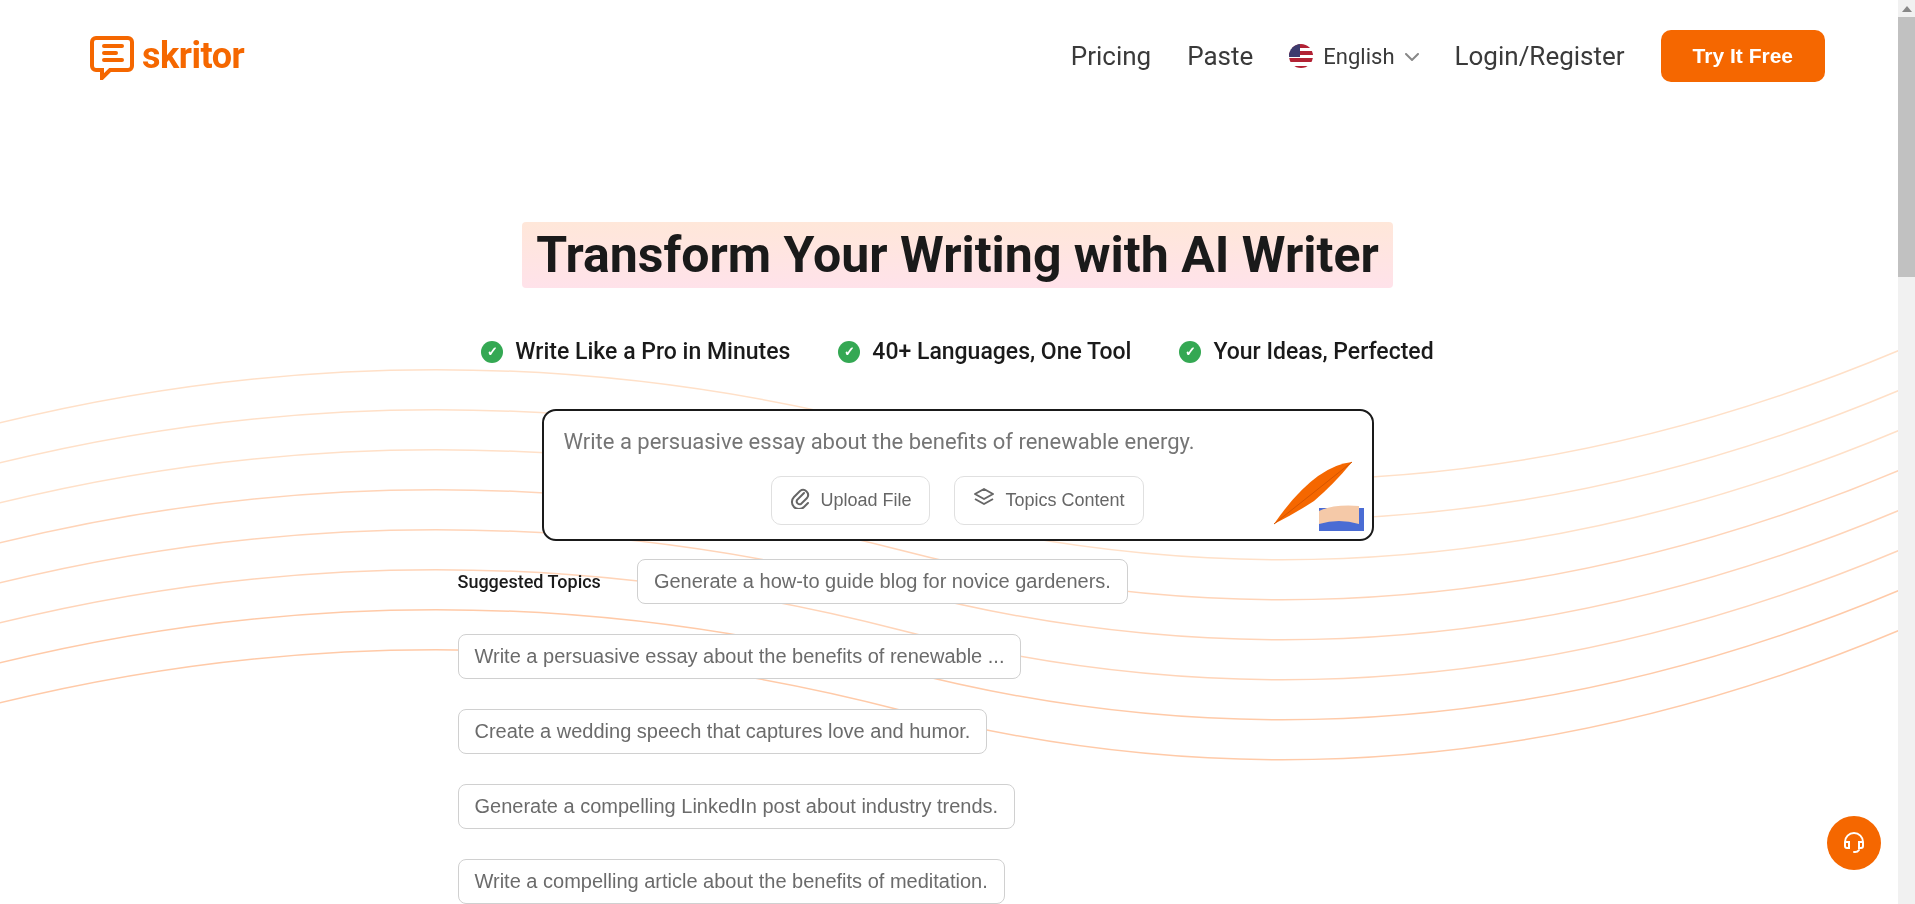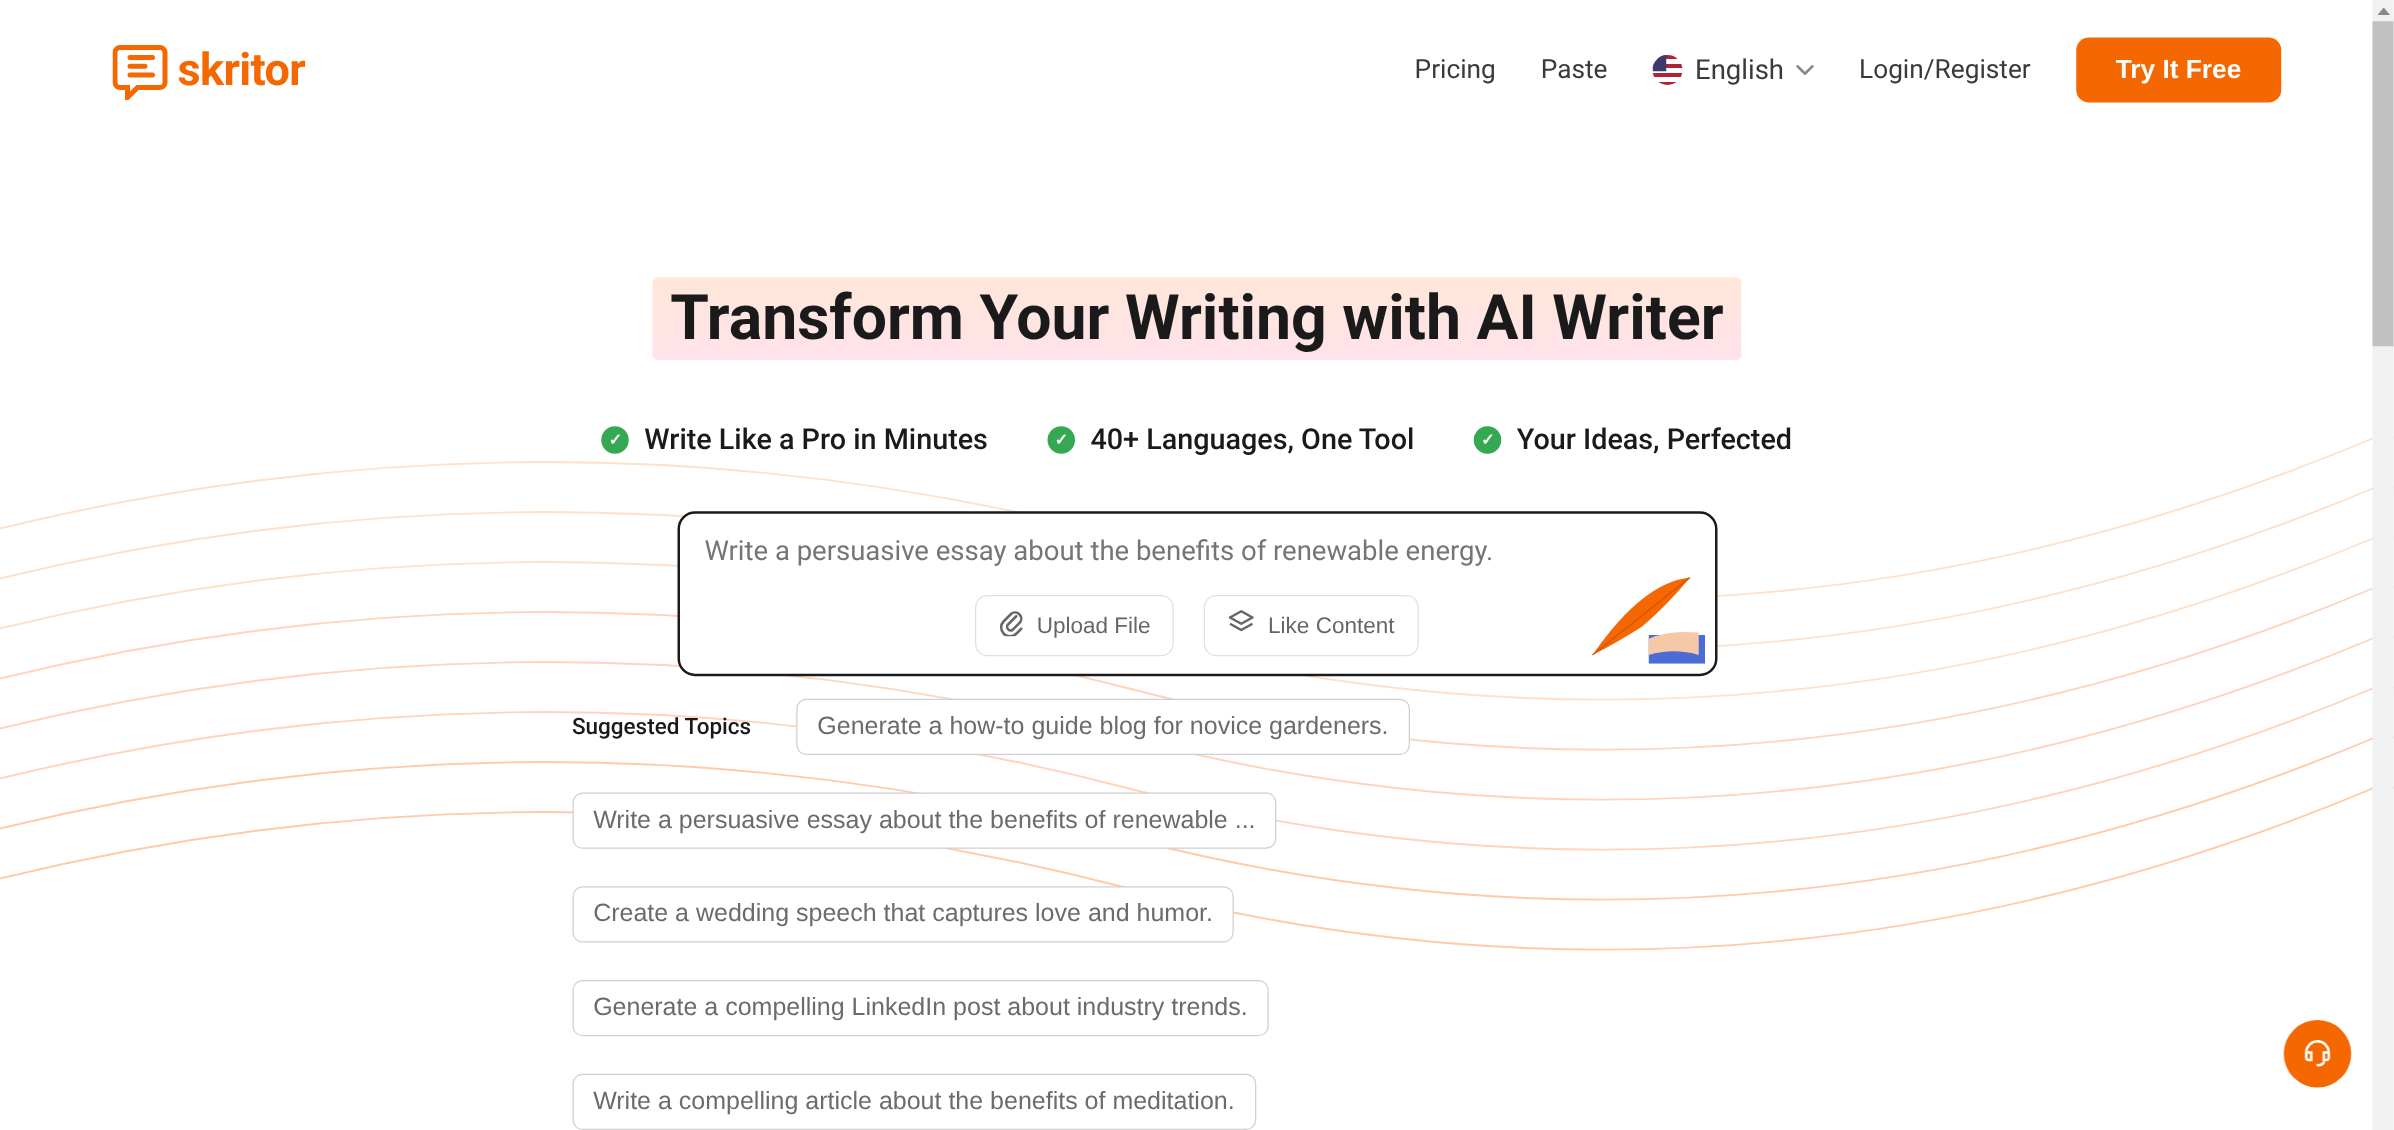--- a/index.html
+++ b/index.html
@@ -43,21 +43,21 @@
   font-weight: 700;
   color: #f56700;
   letter-spacing: -0.5px;
 }
 .nav {
   display: flex;
   align-items: center;
   gap: 36px;
 }
 .nav-link {
-  font-size: 21px;
+  font-size: 26px;
   color: #3a3a3a;
   text-decoration: none;
   cursor: pointer;
 }
 .lang-selector {
   display: flex;
   align-items: center;
   gap: 10px;
   cursor: pointer;
   font-size: 22px;
@@ -325,21 +325,21 @@
             </svg>
         </span>
         <span>Upload File</span>
       </button>
       <button class="action-btn">
         <span>
           <svg width="22" height="22" viewBox="0 0 22 22">
               <path d="M11 2 L20 7 L11 12 L2 7 Z M2 12 L11 17 L20 12" stroke="#666" stroke-width="2" fill="none" stroke-linejoin="round"></path>
             </svg>
         </span>
-        <span>Like Content</span>
+        <span>Topics Content</span>
       </button>
     </div>
     <div class="quill">
       <svg viewBox="0 0 100 75">
         <path d="M10 68 Q50 10 88 6 Q70 28 50 45 Q30 58 10 68 Z" fill="#f56700"></path>
         <path d="M10 68 L88 6" stroke="#d45500" stroke-width="1"></path>
         <rect x="55" y="52" width="45" height="23" fill="#4a6cd4"></rect>
         <path d="M55 55 Q70 48 95 50 L95 68 Q75 62 55 68 Z" fill="#f5c9a8"></path>
       </svg>
     </div>

